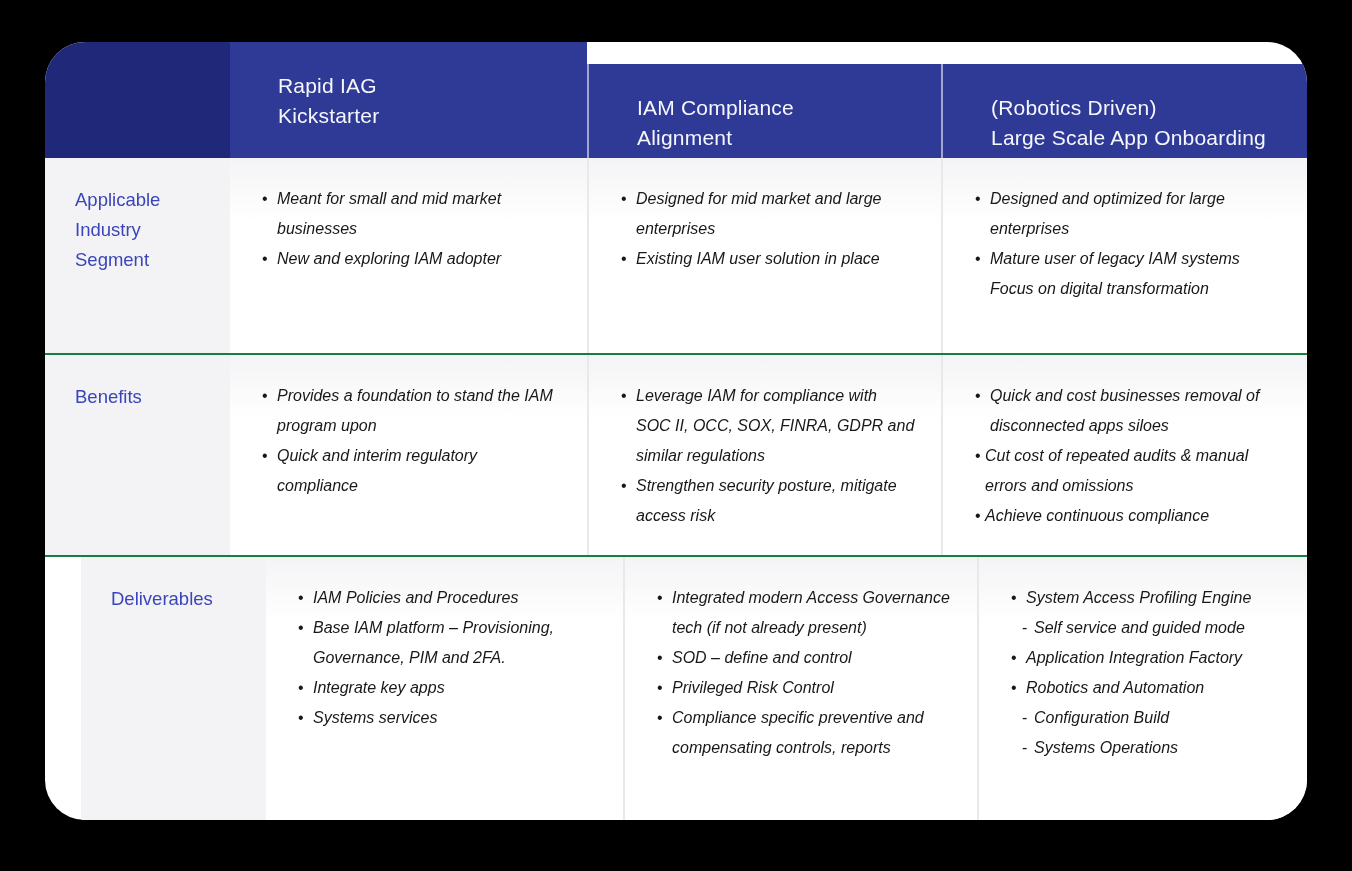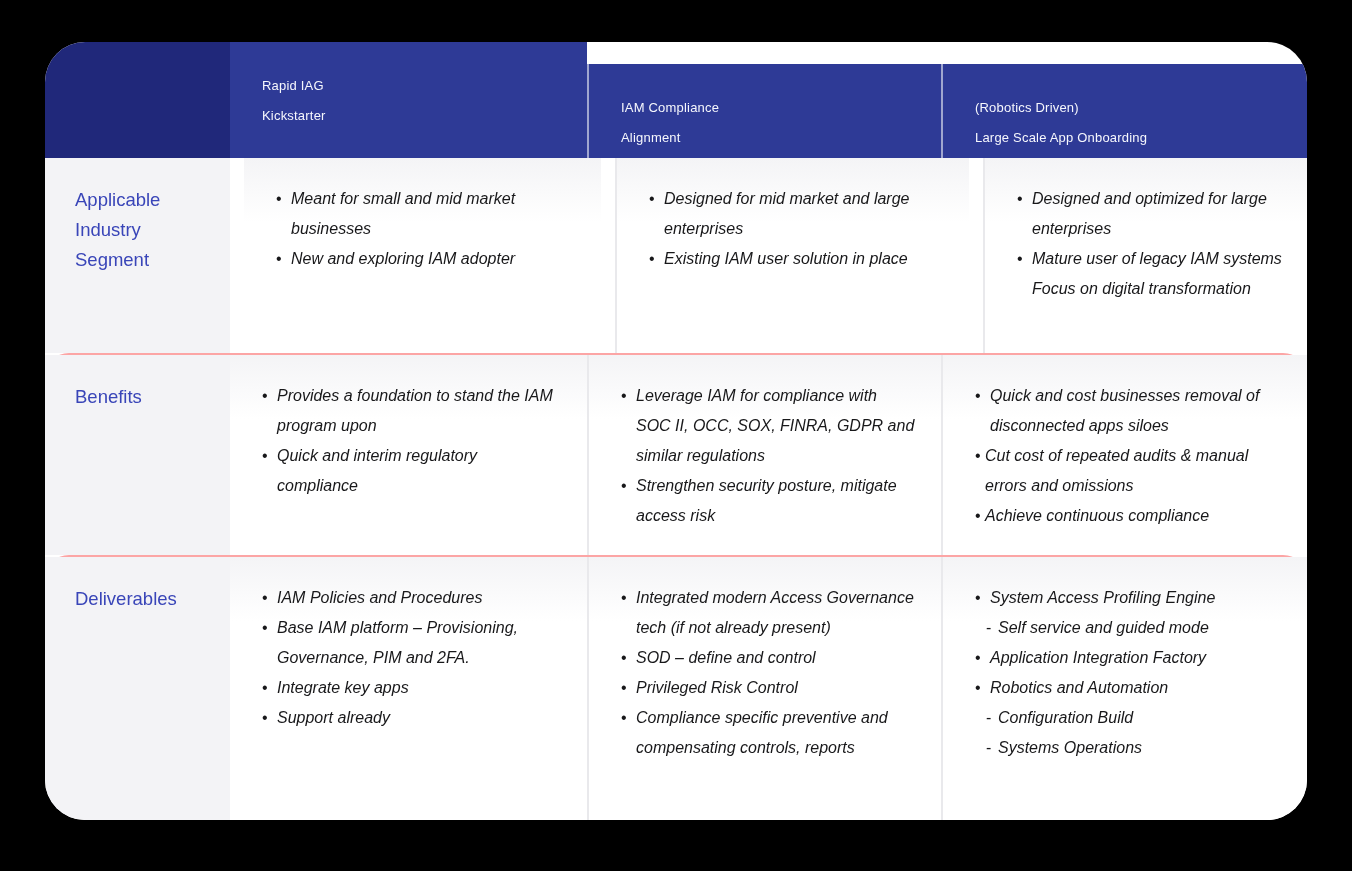--- a/index.html
+++ b/index.html
@@ -19,32 +19,32 @@
   }
   .grid{
     display:grid;
     grid-template-columns:185px 357px 354px 366px;
   }
   
   .header-row{height:116px;}
   .hcell{
     background:#2e3a96;
     color:#f6f7fd;
-    font-size:13px;
+    font-size:21px;
     line-height:30px;
     font-weight:500;
     letter-spacing:.2px;
-    padding:29px 24px 0 32px;
+    padding:29px 24px 0 48px;
     box-sizing:border-box;
   }
   .hcell.corner{background:#20287a;padding-left:30px;}
   .hcell.vdiv{border-left:2px solid rgba(255,255,255,0.55);margin-top:22px;}
   
   .body-row{box-sizing:border-box;}
-  .body-row + .body-row{border-top:2px solid #fca5a5;border-radius:24px;}
+  .body-row + .body-row{border-top:2px solid #15803d;}
   .label-cell{
     background:#f3f3f6;
     color:#3945b8;
     font-size:18.5px;
     line-height:30px;
     font-weight:500;
     padding:27px 24px 0 30px;
     box-sizing:border-box;
   }
   .cell{
@@ -79,21 +79,21 @@
         <div class="hline">IAM Compliance</div>
         <div class="hline">Alignment</div>
       </div>
       <div class="hcell vdiv">
         <div class="hline">(Robotics Driven)</div>
         <div class="hline">Large Scale App Onboarding</div>
       </div>
     </div>
   <div id="table-body">
 
-  <div class="grid body-row" style="min-height: 195px; gap: 14px;">
+  <div class="grid body-row" style="min-height: 195px;">
         <div class="label-cell">Applicable Industry Segment</div>
         <div class="cell">
           <div class="item">
             <span class="marker">•</span>
             <span class="item-text">Meant for small and mid market businesses</span>
           </div>
           <div class="item">
             <span class="marker">•</span>
             <span class="item-text">New and exploring IAM adopter</span>
           </div>
@@ -152,38 +152,38 @@
           <div class="item tight">
             <span class="marker">•</span>
             <span class="item-text">Cut cost of repeated audits &amp; manual errors and omissions</span>
           </div>
           <div class="item tight">
             <span class="marker">•</span>
             <span class="item-text">Achieve continuous compliance</span>
           </div>
         </div>
       </div>
-      <div class="grid body-row" style="min-height: 265px;">
+      <div class="grid body-row" style="min-height: 265px; padding-left: 36px;">
         <div class="label-cell">Deliverables</div>
         <div class="cell">
           <div class="item">
             <span class="marker">•</span>
             <span class="item-text">IAM Policies and Procedures</span>
           </div>
           <div class="item">
             <span class="marker">•</span>
             <span class="item-text">Base IAM platform – Provisioning, Governance, PIM and 2FA.</span>
           </div>
           <div class="item">
             <span class="marker">•</span>
             <span class="item-text">Integrate key apps</span>
           </div>
           <div class="item">
             <span class="marker">•</span>
-            <span class="item-text">Support already</span>
+            <span class="item-text">Systems services</span>
           </div>
         </div>
         <div class="cell vdiv">
           <div class="item">
             <span class="marker">•</span>
             <span class="item-text">Integrated modern Access Governance tech (if not already present)</span>
           </div>
           <div class="item">
             <span class="marker">•</span>
             <span class="item-text">SOD – define and control</span>

